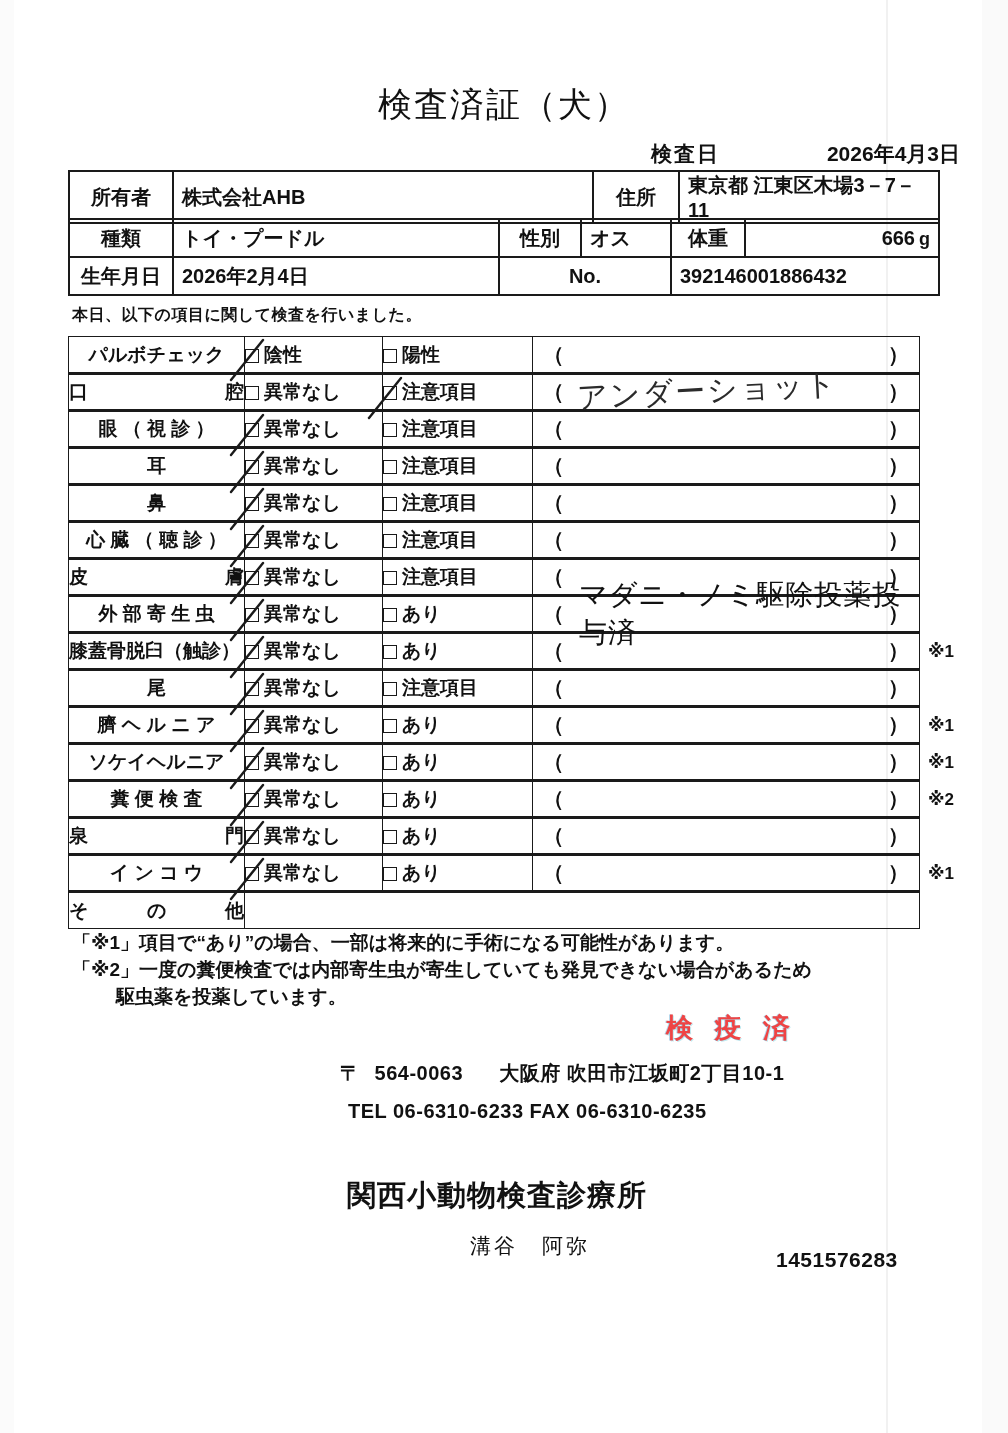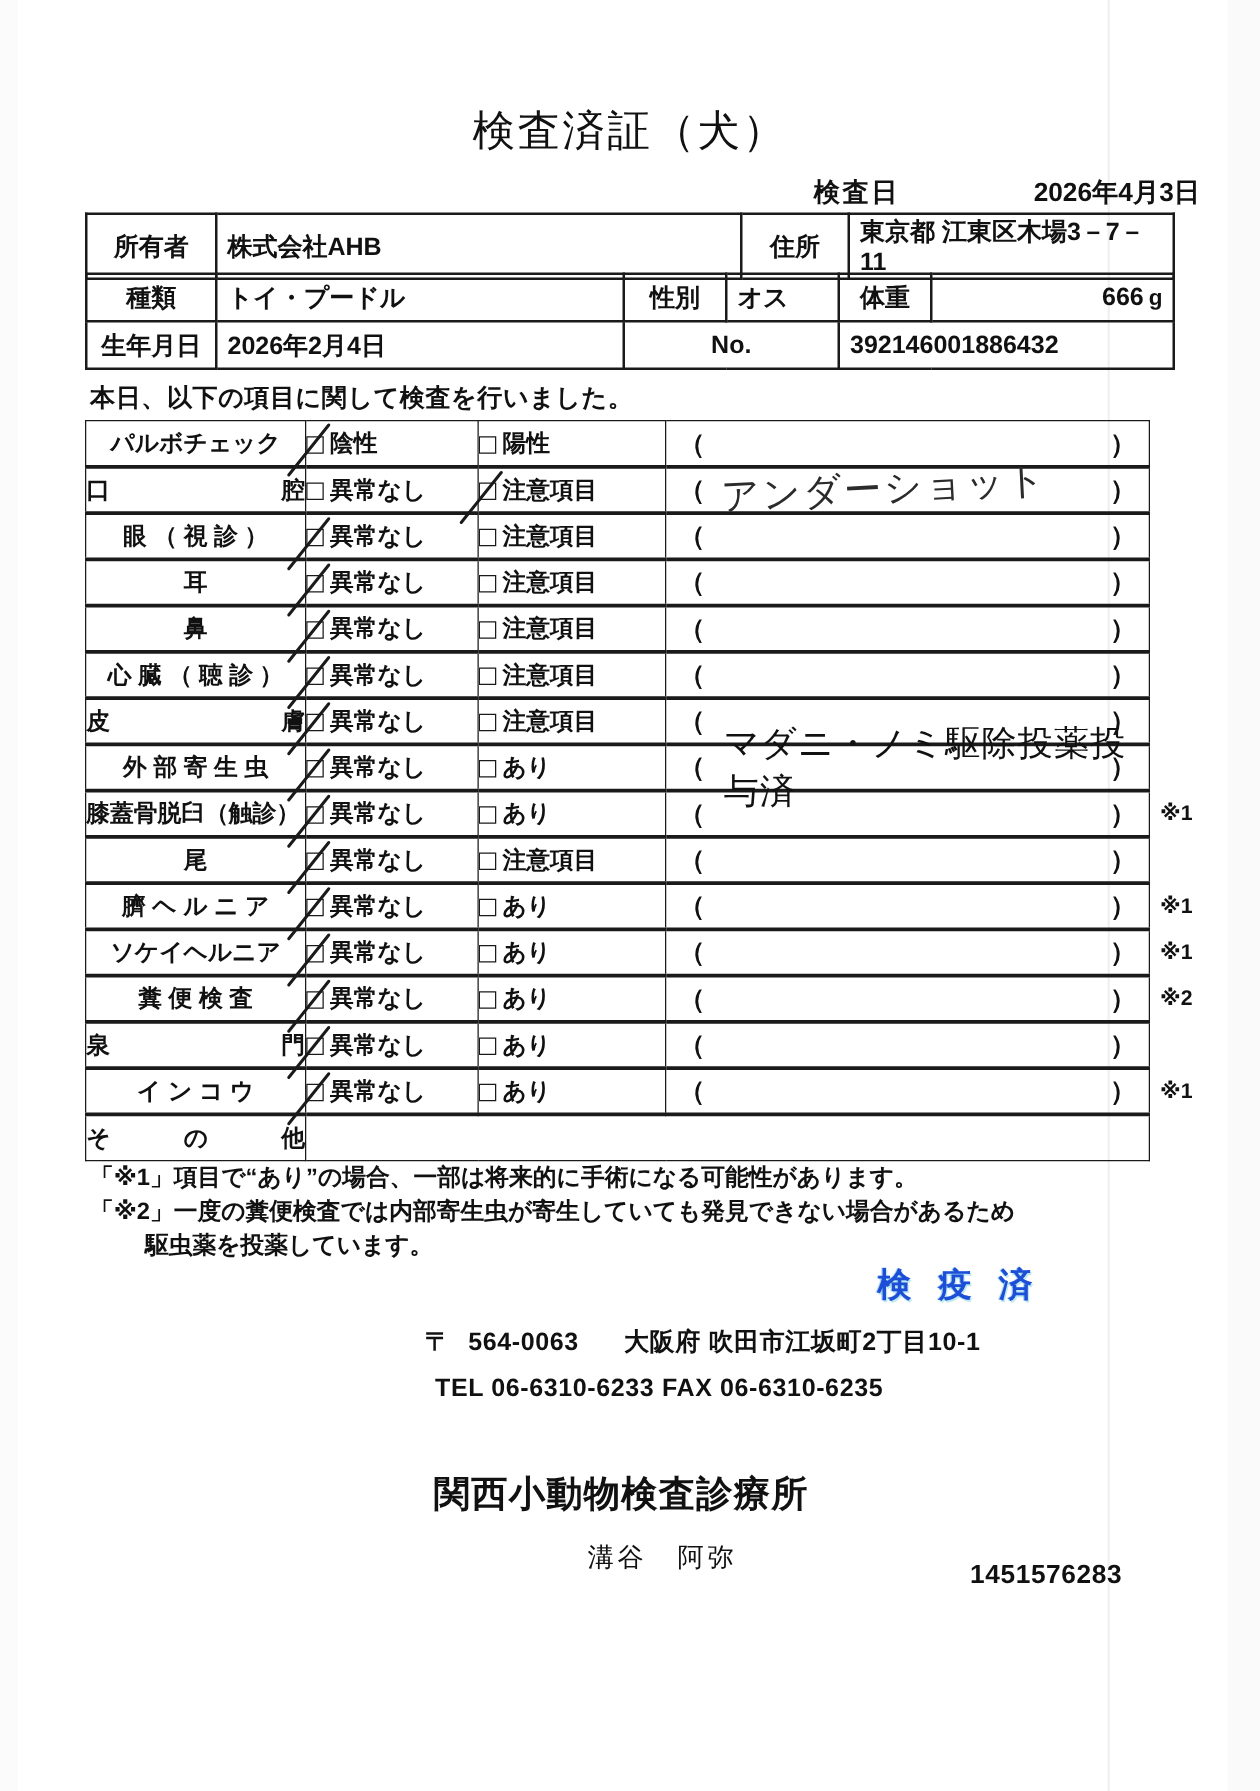--- a/index.html
+++ b/index.html
@@ -45,21 +45,21 @@
   
   #info-table { left:68px; top:218px; width:872px; }
 
   .val { font-weight:700; }
   .val-right { text-align:right; font-weight:700; }
   .unit { font-weight:700; font-size:18px; padding-left:4px; }
 
   
   .leadin {
     position:absolute; left:72px; top:305px;
-    font-size:20px; font-weight:700; letter-spacing:0.5px;
+    font-size:16px; font-weight:700; letter-spacing:0.5px;
   }
 
   
   #checklist {
     position:absolute; left:68px; top:336px; width:852px;
     border-collapse:collapse;
   }
   #checklist td {
     border:1.6px solid #1a1a1a;
     height:37px; font-size:19px; vertical-align:middle; padding:0;
@@ -118,23 +118,23 @@
   .footnotes { position:absolute; left:72px; top:930px; width:880px; }
   .fn { font-size:19px; font-weight:700; line-height:1.42; letter-spacing:0px; }
   .fn-indent { padding-left:44px; }
 
   
   .disclaimer {
     position:absolute; left:76px; top:1008px; width:430px;
     font-size:20px; font-weight:700; line-height:1.38;
   }
   .stamp {
-    position:absolute; left:702px; top:1010px;
+    position:absolute; left:666px; top:1010px;
     font-size:27px; font-weight:700; letter-spacing:7px;
-    color:#1d4ed8;
+    color:#ef4444;
     text-shadow: -1px 0 rgba(0,120,190,.30), 1px 1px rgba(0,170,200,.25);
   }
 
   
   .addr-line {
     position:absolute; left:340px; top:1060px;
     font-size:20px; font-weight:700; letter-spacing:0.5px; white-space:nowrap;
   }
   .tel-line {
     position:absolute; left:348px; top:1100px;

